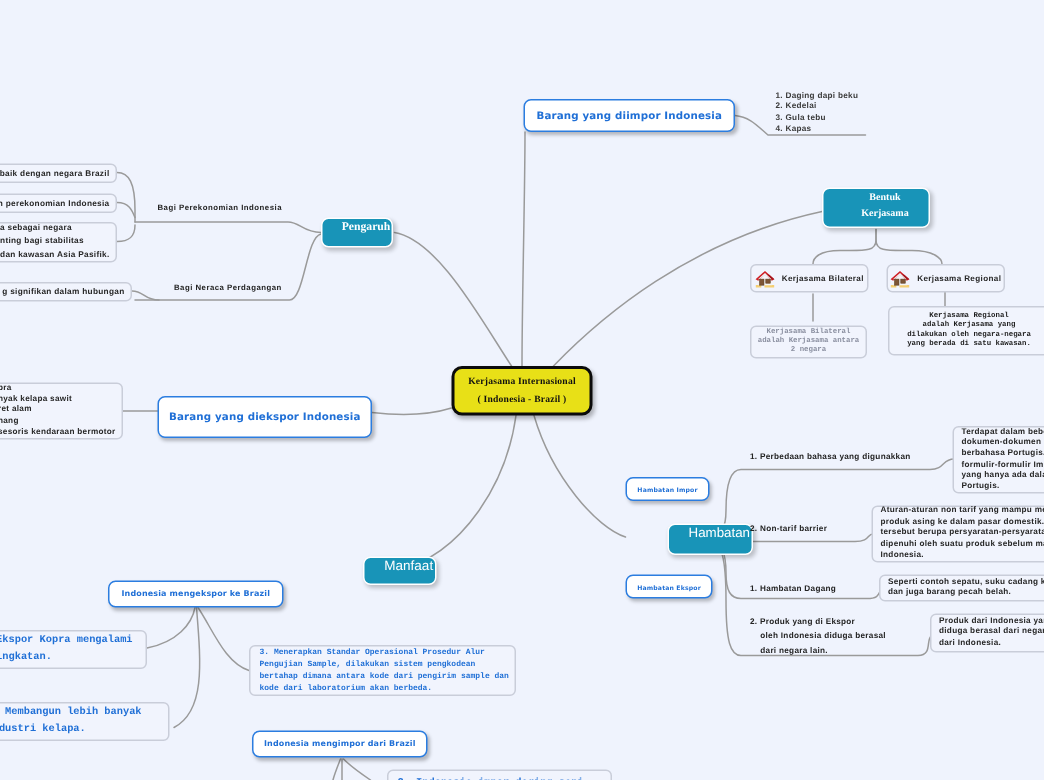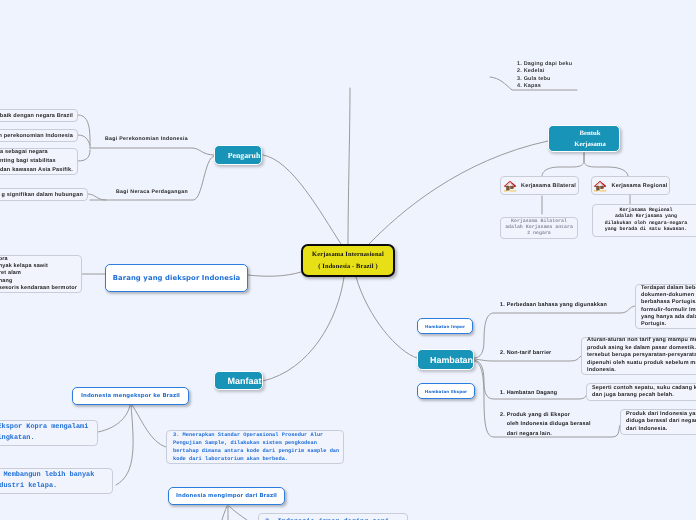--- a/index.html
+++ b/index.html
@@ -12,23 +12,23 @@
   
   .central{background:#e8e017;border:2.5px solid #0b0b0b;border-radius:7px;
     box-shadow:1.5px 2px 3px rgba(0,0,0,0.28);
     font-family:"Liberation Serif",serif;font-weight:bold;color:#111;
     text-align:center;display:flex;flex-direction:column;justify-content:center;}
 
   
   .teal{background:#1894b8;border:1.5px solid #ffffff;border-radius:5px;
     box-shadow:1.5px 2px 3px rgba(0,0,0,0.22);
     color:#fff;text-align:center;display:flex;flex-direction:column;
-    align-items:center;justify-content:center;padding-left:12px;}
+    align-items:center;justify-content:flex-start;padding-left:12px;}
   .teal.serif{font-family:"Liberation Serif",serif;font-weight:bold;}
-  .teal.sans{font-family:"Liberation Sans",sans-serif;font-weight:bold;}
+  .teal.sans{font-family:"Liberation Sans",sans-serif;font-weight:normal;margin-left:28px;}
 
   
   .bluebox{background:#ffffff;border:1.9px solid #2b7de0;border-radius:5px;
     box-shadow:1.5px 2px 2.5px rgba(0,0,0,0.25);
     font-family:"DejaVu Sans",sans-serif;
     color:#1f6fd6;font-weight:bold;text-align:center;
     display:flex;align-items:center;justify-content:center;}
 
   
   .plain{background:#f1f4fd;border:1px solid #c9cdd9;border-radius:4px;
@@ -106,20 +106,23 @@
   </div>
 
   <div class="node teal sans" style="left:417px;top:349px;width:57px;height:21px;font-size:8.9px;">
     <span>Hambatan</span>
   </div>
 
   <div class="node teal sans" style="left:214px;top:371px;width:49px;height:19px;font-size:9px;">
     <span>Manfaat</span>
   </div>
 
+  <div class="node bluebox" style="left:349px;top:66px;width:141px;height:22px;font-size:6.85px;letter-spacing:0.1px;">
+    <span>Barang yang diimpor Indonesia</span>
+  </div>
 
   <div class="node bluebox" style="left:105px;top:264px;width:143px;height:28px;font-size:6.85px;letter-spacing:0.1px;">
     <span>Barang yang diekspor Indonesia</span>
   </div>
 
   <div class="label" style="left:517px;top:61px;font-size:5.45px;letter-spacing:0.2px;line-height:7.4px;color:#3b3b3b;font-weight:bold;">1. Daging dapi beku
 2. Kedelai
 3. Gula tebu
 4. Kapas</div>
 

